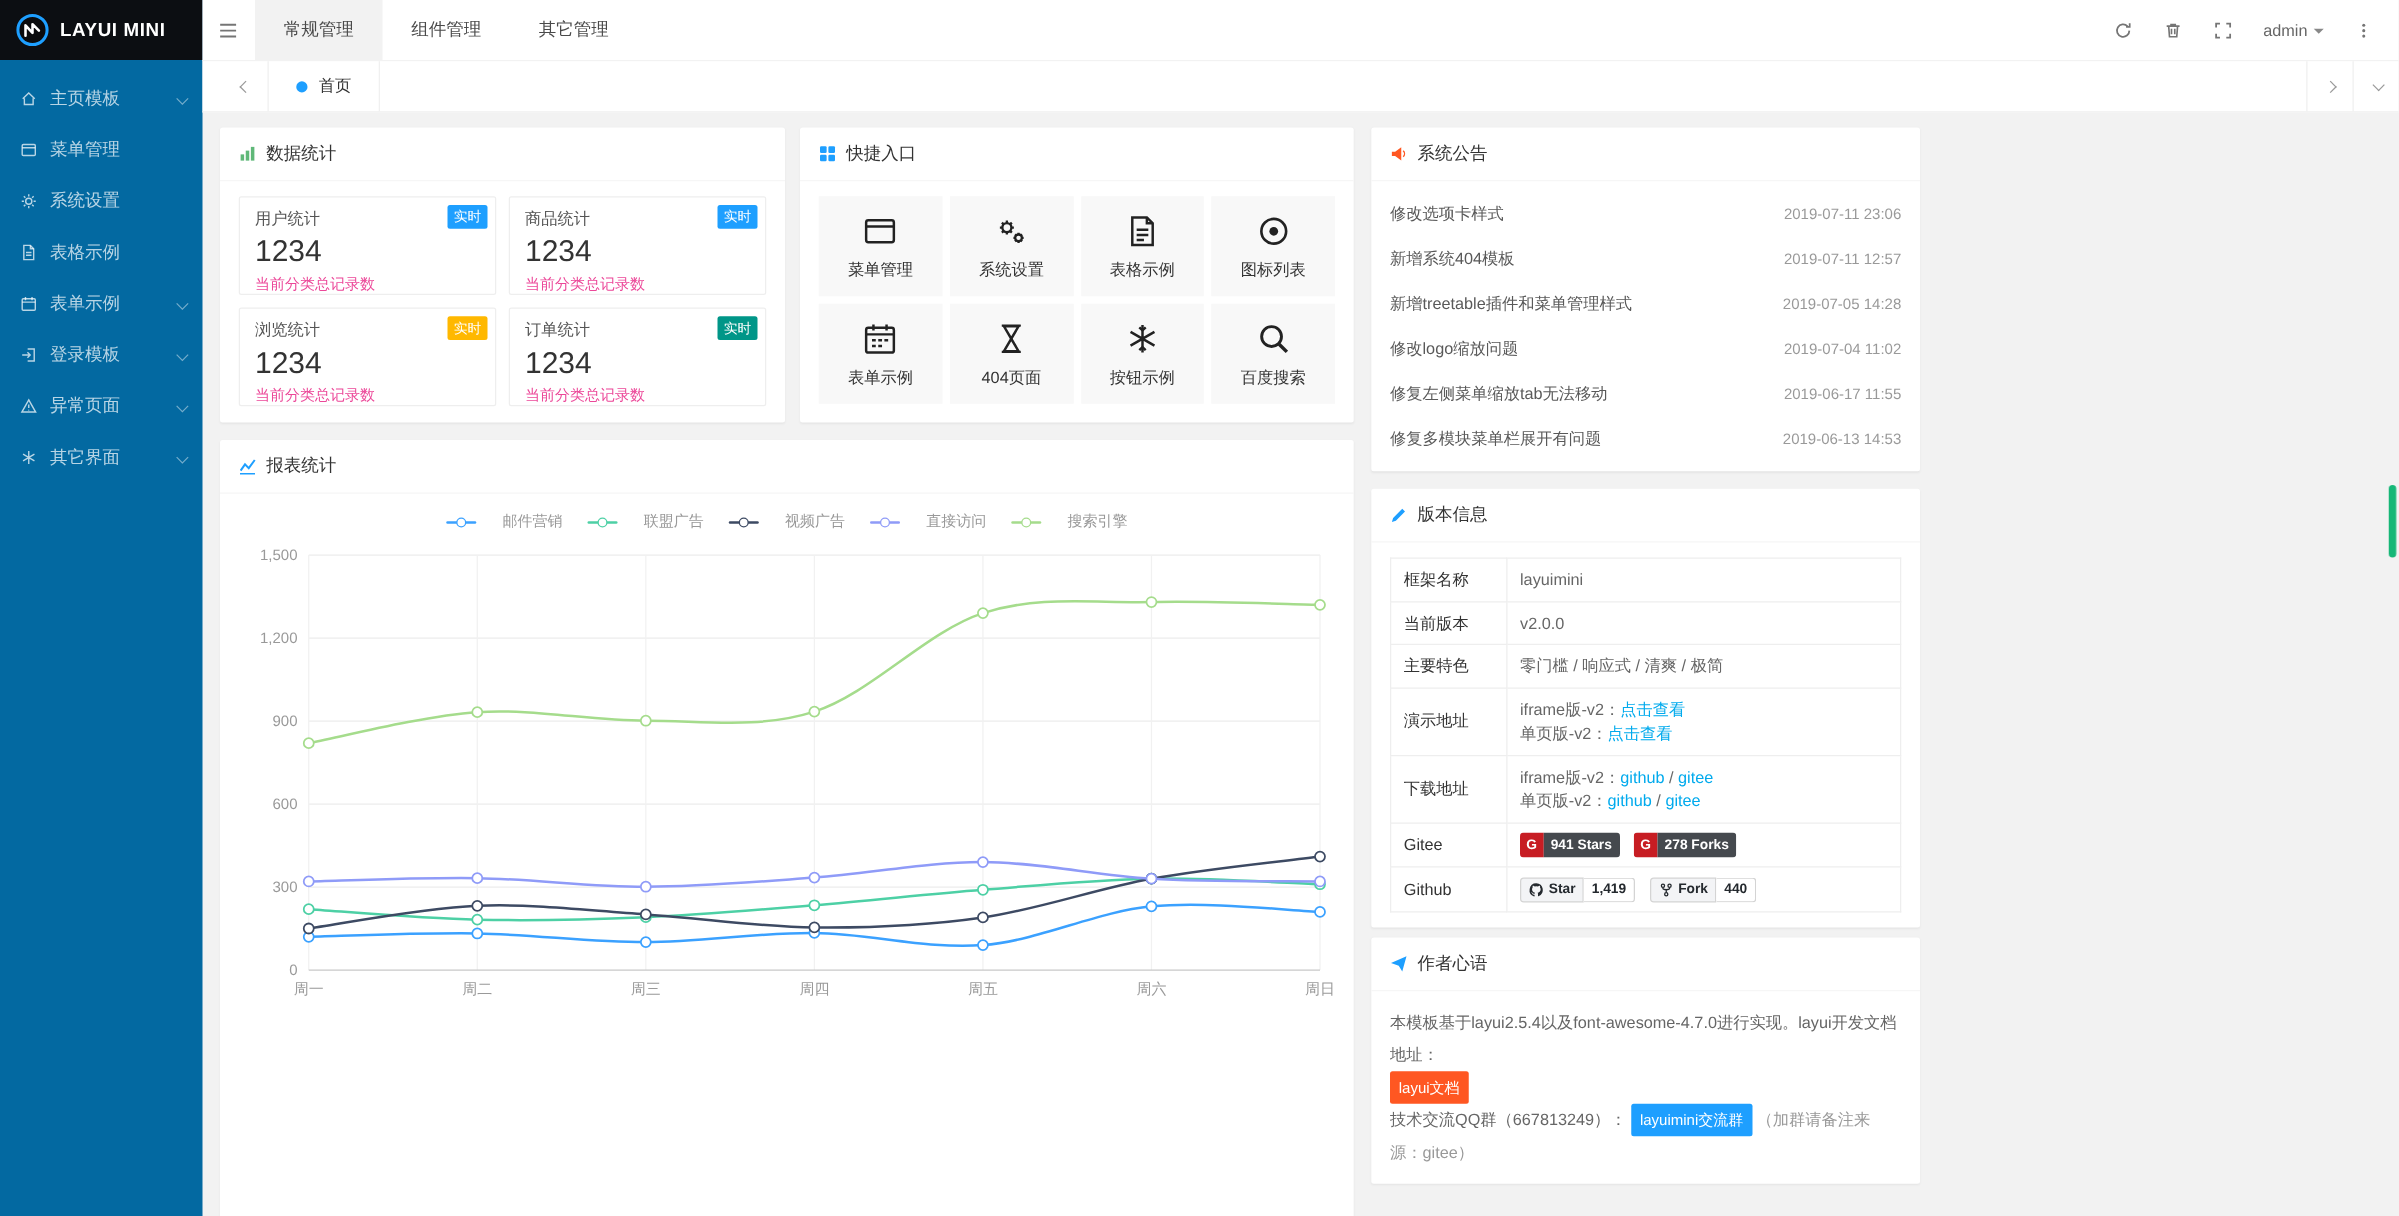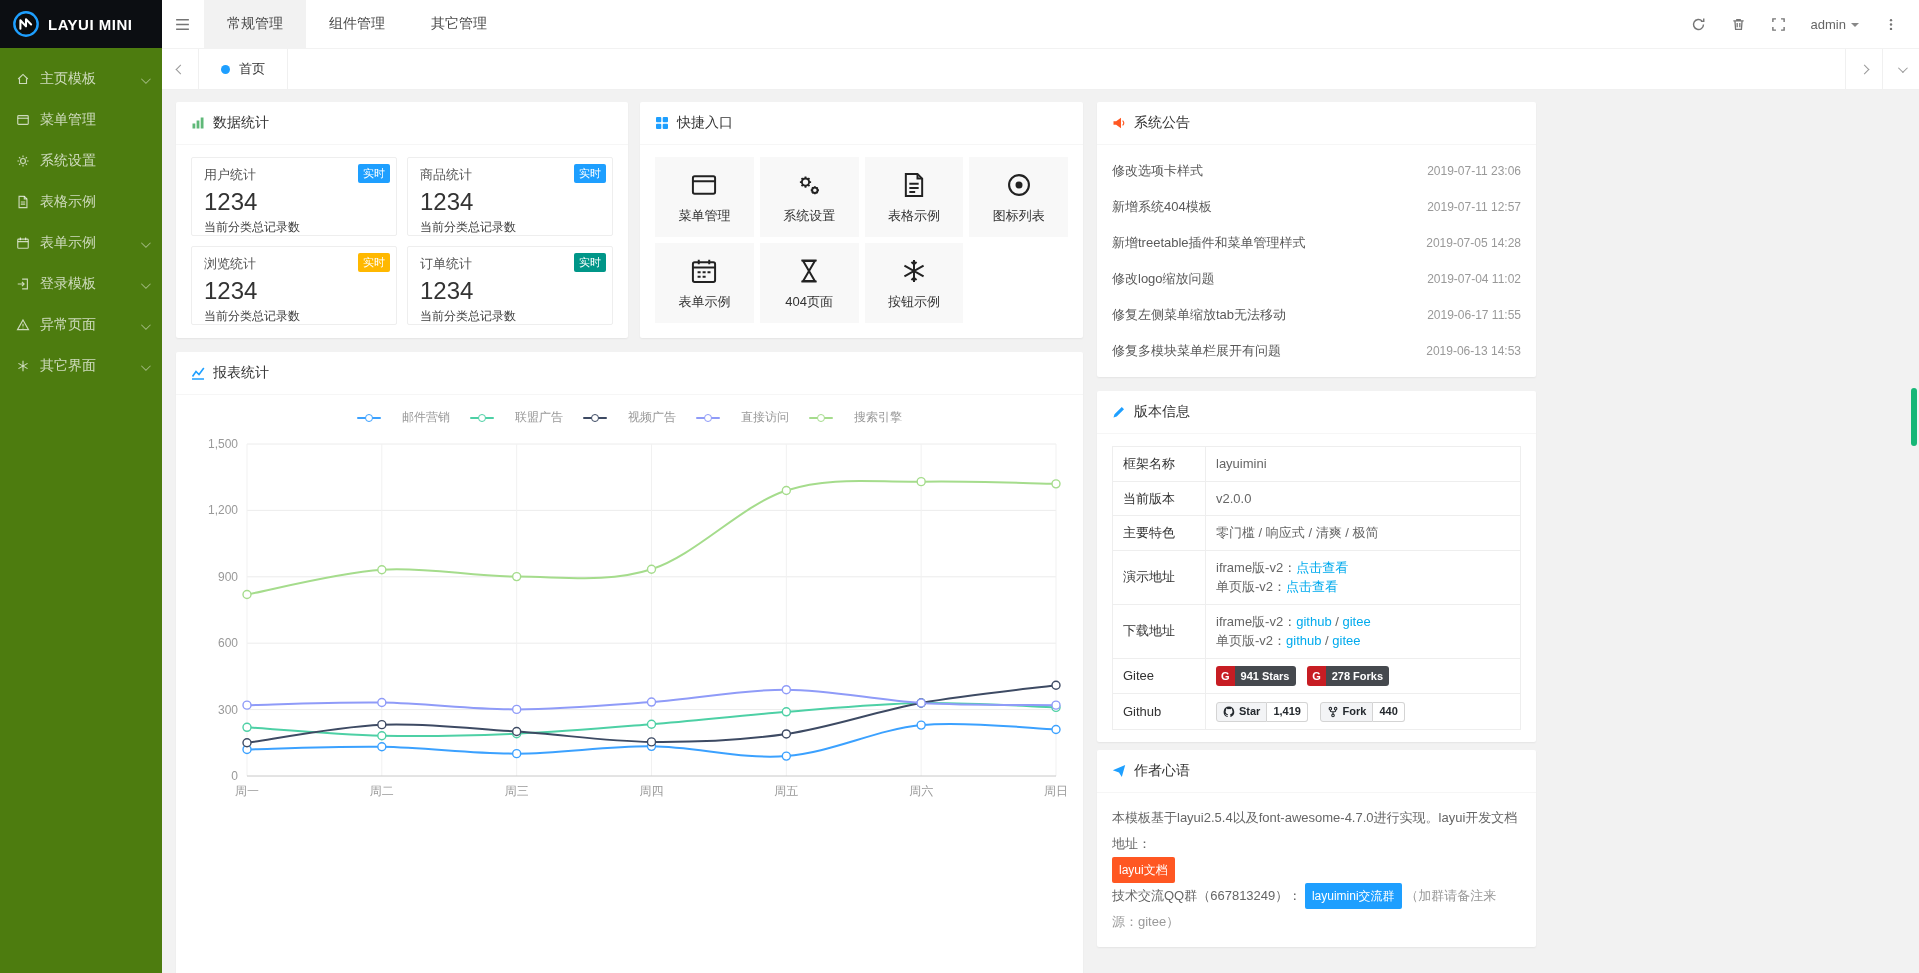--- a/index.html
+++ b/index.html
@@ -1,20 +1,20 @@
 <!DOCTYPE html>
 <html><head>
 <meta charset="utf-8">
 <style>
   html,body{margin:0;padding:0;}
   body{width:1919px;height:973px;overflow:hidden;background:#f2f2f2;
        font-family:"Liberation Sans","DejaVu Sans",sans-serif;font-size:14px;color:#333;}
   .app{display:flex;height:100%;}
   
-  .sidebar{width:162px;flex-shrink:0;background:#4d7c0f;display:flex;flex-direction:column;}
+  .sidebar{width:162px;flex-shrink:0;background:#0369a1;display:flex;flex-direction:column;}
   .logo{height:48px;background:#0c0e12;display:flex;align-items:center;gap:8px;padding:0 12px;}
   .brand{color:#fff;font-weight:bold;font-size:15px;letter-spacing:.5px;white-space:nowrap;}
   .menu{list-style:none;margin:10px 0 0;padding:0;}
   .menu-item{height:41px;display:flex;align-items:center;padding:0 14px;color:rgba(255,255,255,.72);
              font-size:14px;cursor:pointer;}
   .micon{width:17px;margin-right:9px;display:inline-flex;justify-content:center;color:rgba(255,255,255,.72);}
   .mchev{margin-left:auto;color:rgba(255,255,255,.45);}
   
   .chev{display:inline-block;width:6px;height:6px;border-right:1.5px solid currentColor;border-bottom:1.5px solid currentColor;}
   .chev.down{transform:rotate(45deg) translateY(-2px);}
@@ -24,21 +24,21 @@
   
   .main{flex:1;display:flex;flex-direction:column;min-width:0;}
   .topbar{height:48px;background:#fff;border-bottom:1px solid #f2f2f2;display:flex;align-items:stretch;}
   .icon-btn{width:40px;display:flex;align-items:center;justify-content:center;color:#757575;cursor:pointer;}
   .top-tabs{display:flex;margin-left:2px;}
   .top-tab{padding:13px 23px;display:flex;align-items:center;font-size:14px;color:#4a4a4a;cursor:pointer;}
   .top-tab.active{background:#f2f2f2;}
   .top-right{margin-left:auto;display:flex;align-items:stretch;padding-right:8px;}
   .user{display:flex;align-items:center;gap:5px;color:#666;font-size:13px;padding:0 12px;cursor:pointer;}
   
-  .tabsbar{height:40px;background:#fff;border-bottom:1px solid #f0f0f0;display:flex;align-items:stretch;}
+  .tabsbar{height:40px;background:#fff;border-bottom:1px solid #f0f0f0;display:flex;align-items:stretch;padding-left:16px;}
   .tab-nav{width:36px;display:flex;align-items:center;justify-content:center;color:#999;cursor:pointer;}
   .tab-nav.br{border-right:1px solid #f0f0f0;}
   .tab-nav.bl{border-left:1px solid #f0f0f0;}
   .page-tab{display:flex;align-items:center;gap:9px;padding:0 22px;border-right:1px solid #f0f0f0;
             font-size:13px;color:#333;cursor:pointer;}
   .tab-dot{width:9px;height:9px;border-radius:50%;background:#1E9FFF;}
   .tabsbar-right{margin-left:auto;display:flex;align-items:stretch;}
   
   .content{flex:1;padding:12px 14px;display:flex;gap:14px;align-items:flex-start;overflow:hidden;}
   .col-left{width:907px;flex-shrink:0;}
@@ -47,21 +47,21 @@
   .card{background:#fff;border-radius:2px;box-shadow:0 1px 2px rgba(0,0,0,.06);box-sizing:border-box;}
   .card-head{height:42px;display:flex;align-items:center;gap:8px;padding:0 15px;
              border-bottom:1px solid #f6f6f6;font-size:14px;color:#333;}
   .card-body{padding:12px 15px;}
   
   .card-stats{width:452px;height:236px;overflow:hidden;}
   .stats-grid{display:grid;grid-template-columns:1fr 1fr;gap:10px;}
   .stat-box{border:1px solid #eee;border-radius:2px;padding:8px 12px;position:relative;height:79px;box-sizing:border-box;}
   .stat-label{font-size:13px;color:#555;}
   .stat-value{font-size:24px;color:#333;margin:4px 0 3px;}
-  .stat-desc{font-size:12px;color:#404040;}
+  .stat-desc{font-size:12px;color:#ec4899;}
   .stat-badge{position:absolute;top:6px;right:6px;color:#fff;font-size:11px;padding:2px 5px;border-radius:2px;}
   .bdg-blue{background:#1E9FFF;} .bdg-orange{background:#FFB800;} .bdg-teal{background:#009688;}
   
   .card-quick{width:443px;height:236px;overflow:hidden;}
   .quick-grid{display:grid;grid-template-columns:repeat(4,1fr);gap:6px;}
   .quick-cell{background:#f8f8f8;height:80px;display:flex;flex-direction:column;align-items:center;
               justify-content:center;gap:7px;cursor:pointer;}
   .quick-icon{height:30px;display:flex;align-items:center;color:#222;}
   .quick-label{font-size:13px;color:#333;}
   
@@ -385,20 +385,29 @@
                   <span class="quick-label">404页面</span>
                 </div>
                 <div class="quick-cell">
                   <span class="quick-icon">
                     <svg width="28" height="28" viewBox="0 0 24 24" fill="none" stroke="currentColor" stroke-width="1.7">
                         <path d="M12 2.5v19M3.8 7.3l16.4 9.4M20.2 7.3L3.8 16.7"></path>
                         <path d="M9.8 4.2 12 6.2l2.2-2M9.8 19.8 12 17.8l2.2 2"></path>
                       </svg>
                   </span>
                   <span class="quick-label">按钮示例</span>
+                </div>
+                <div class="quick-cell">
+                  <span class="quick-icon">
+                    <svg width="28" height="28" viewBox="0 0 24 24" fill="none" stroke="currentColor" stroke-width="2">
+                        <circle cx="10.5" cy="10.5" r="6.8"></circle>
+                        <path d="M15.7 15.7 21 21" stroke-width="2.4"></path>
+                      </svg>
+                  </span>
+                  <span class="quick-label">百度搜索</span>
                 </div>
               </div>
             </div>
           </section>
         </div>
 
         <section class="card card-report">
           <div class="card-head">
             <span>
               <svg width="14" height="14" viewBox="0 0 14 14" fill="none">

